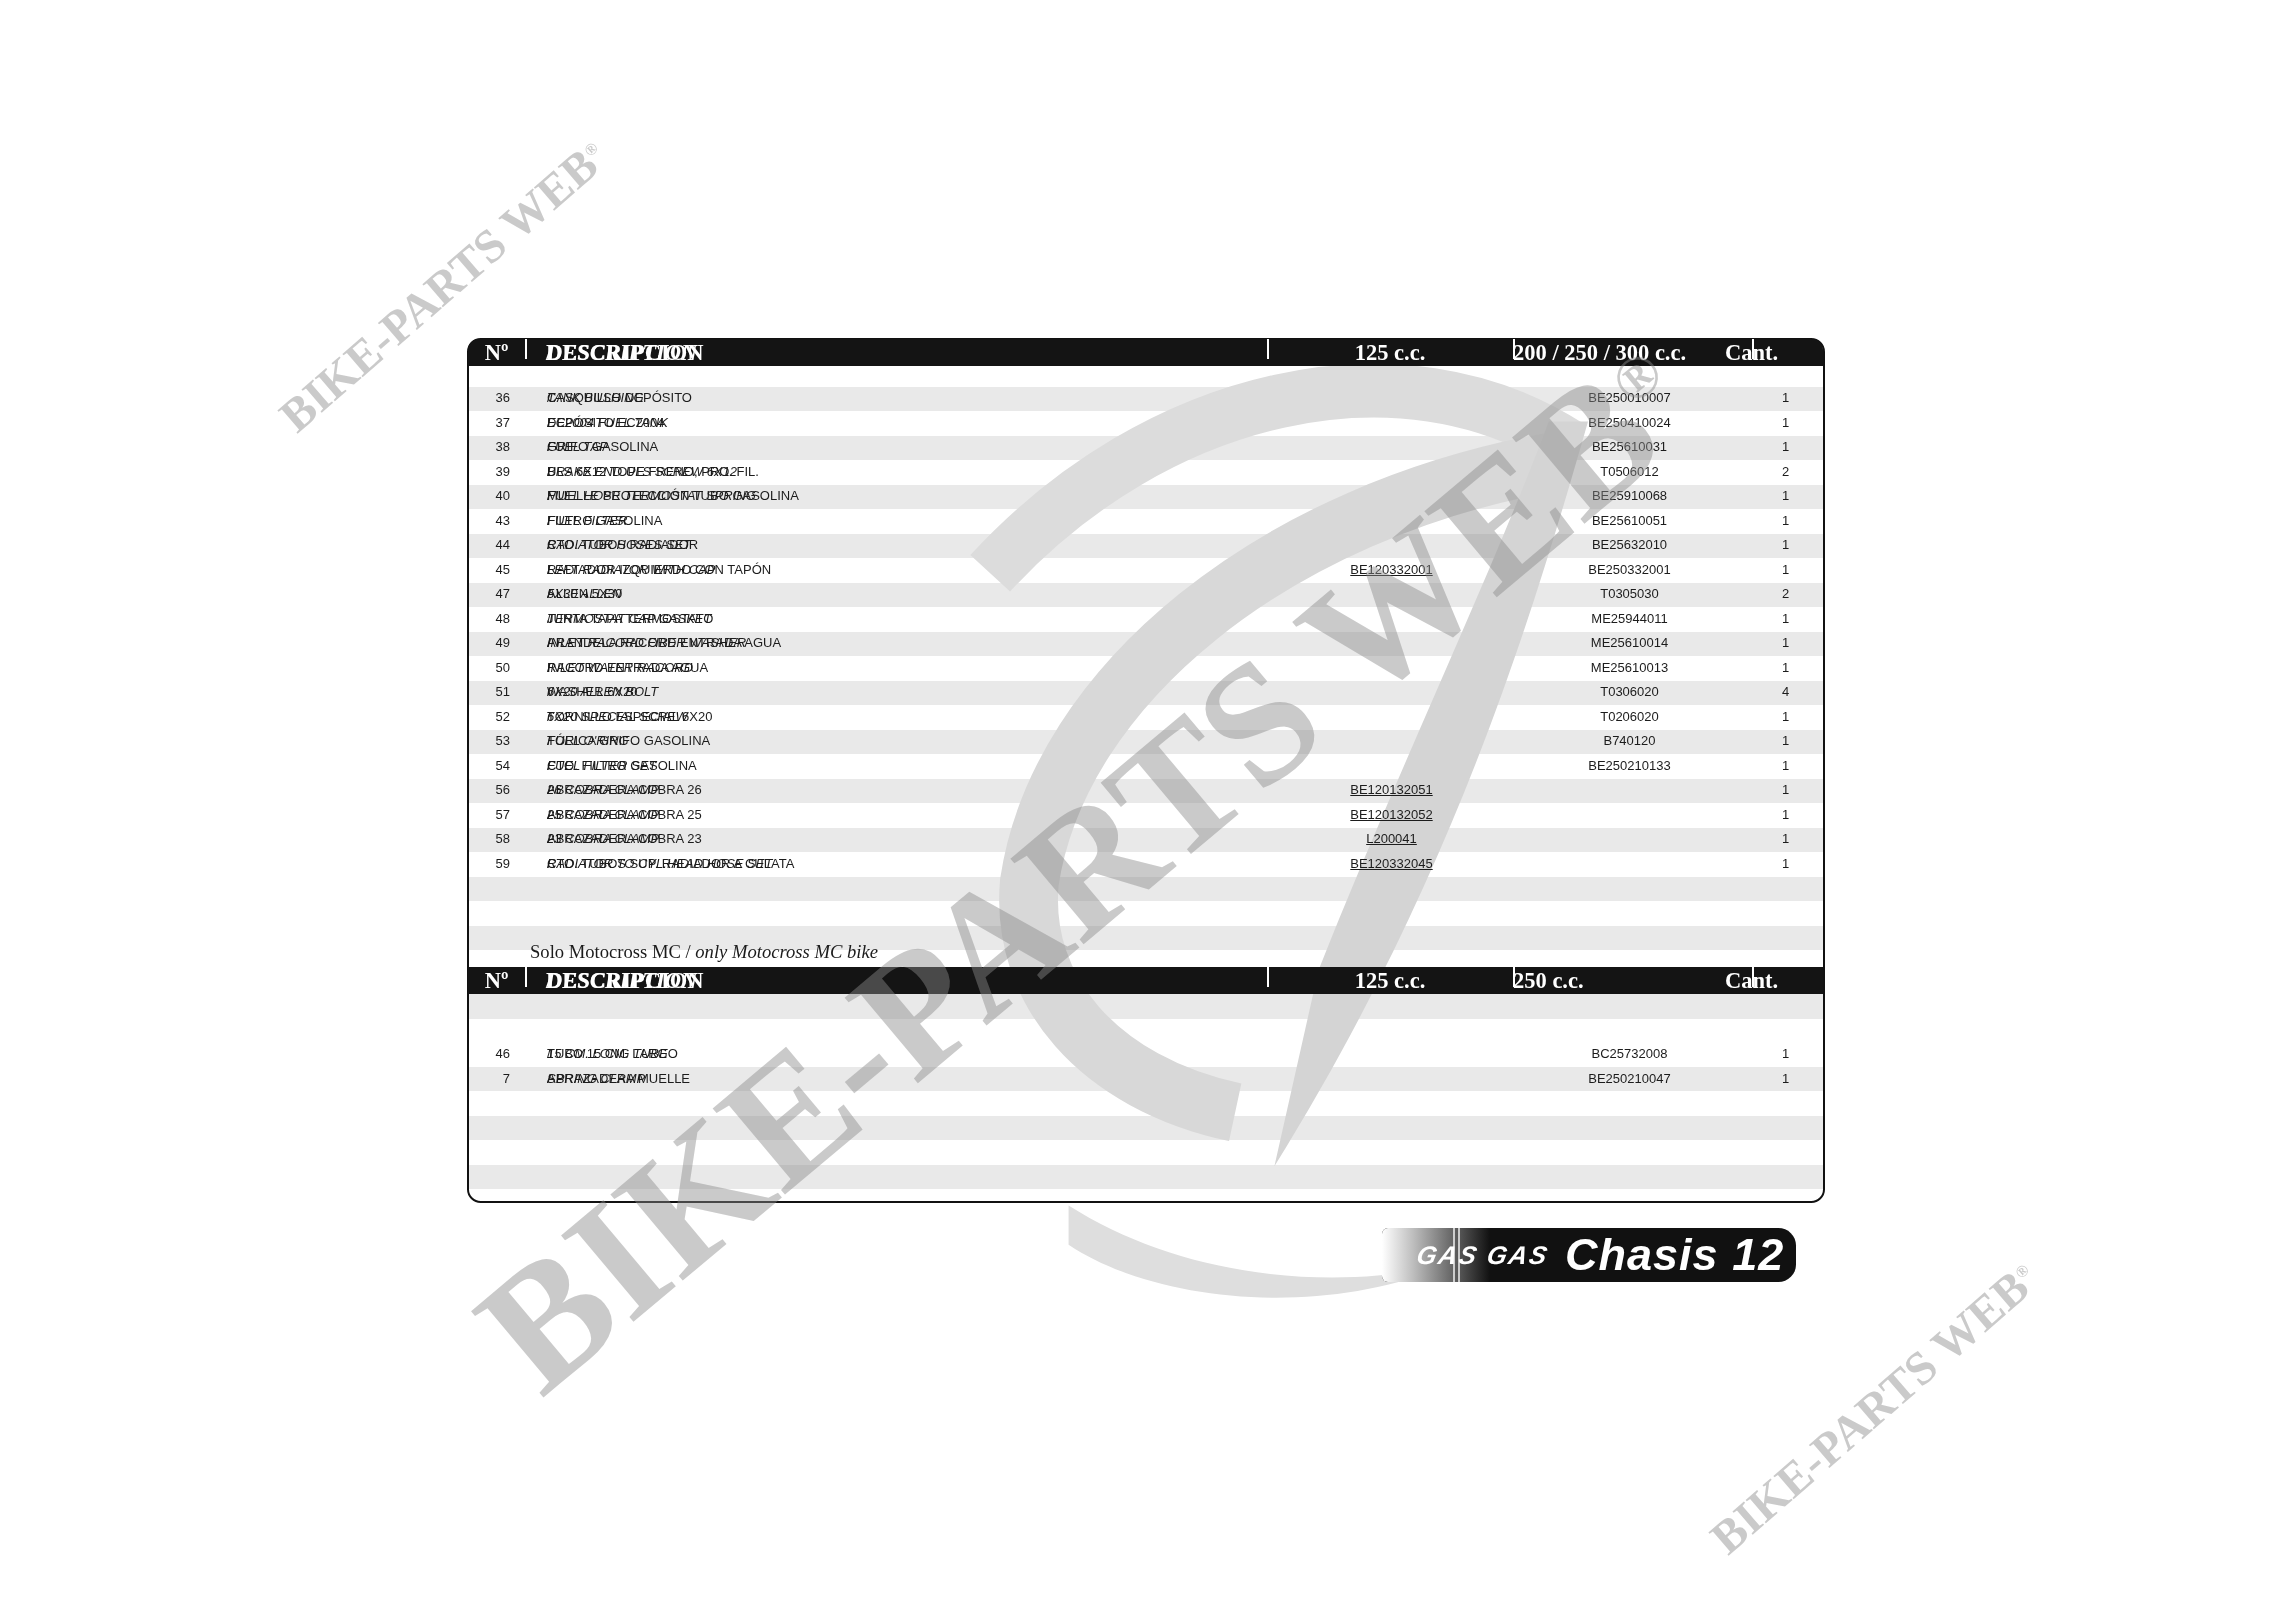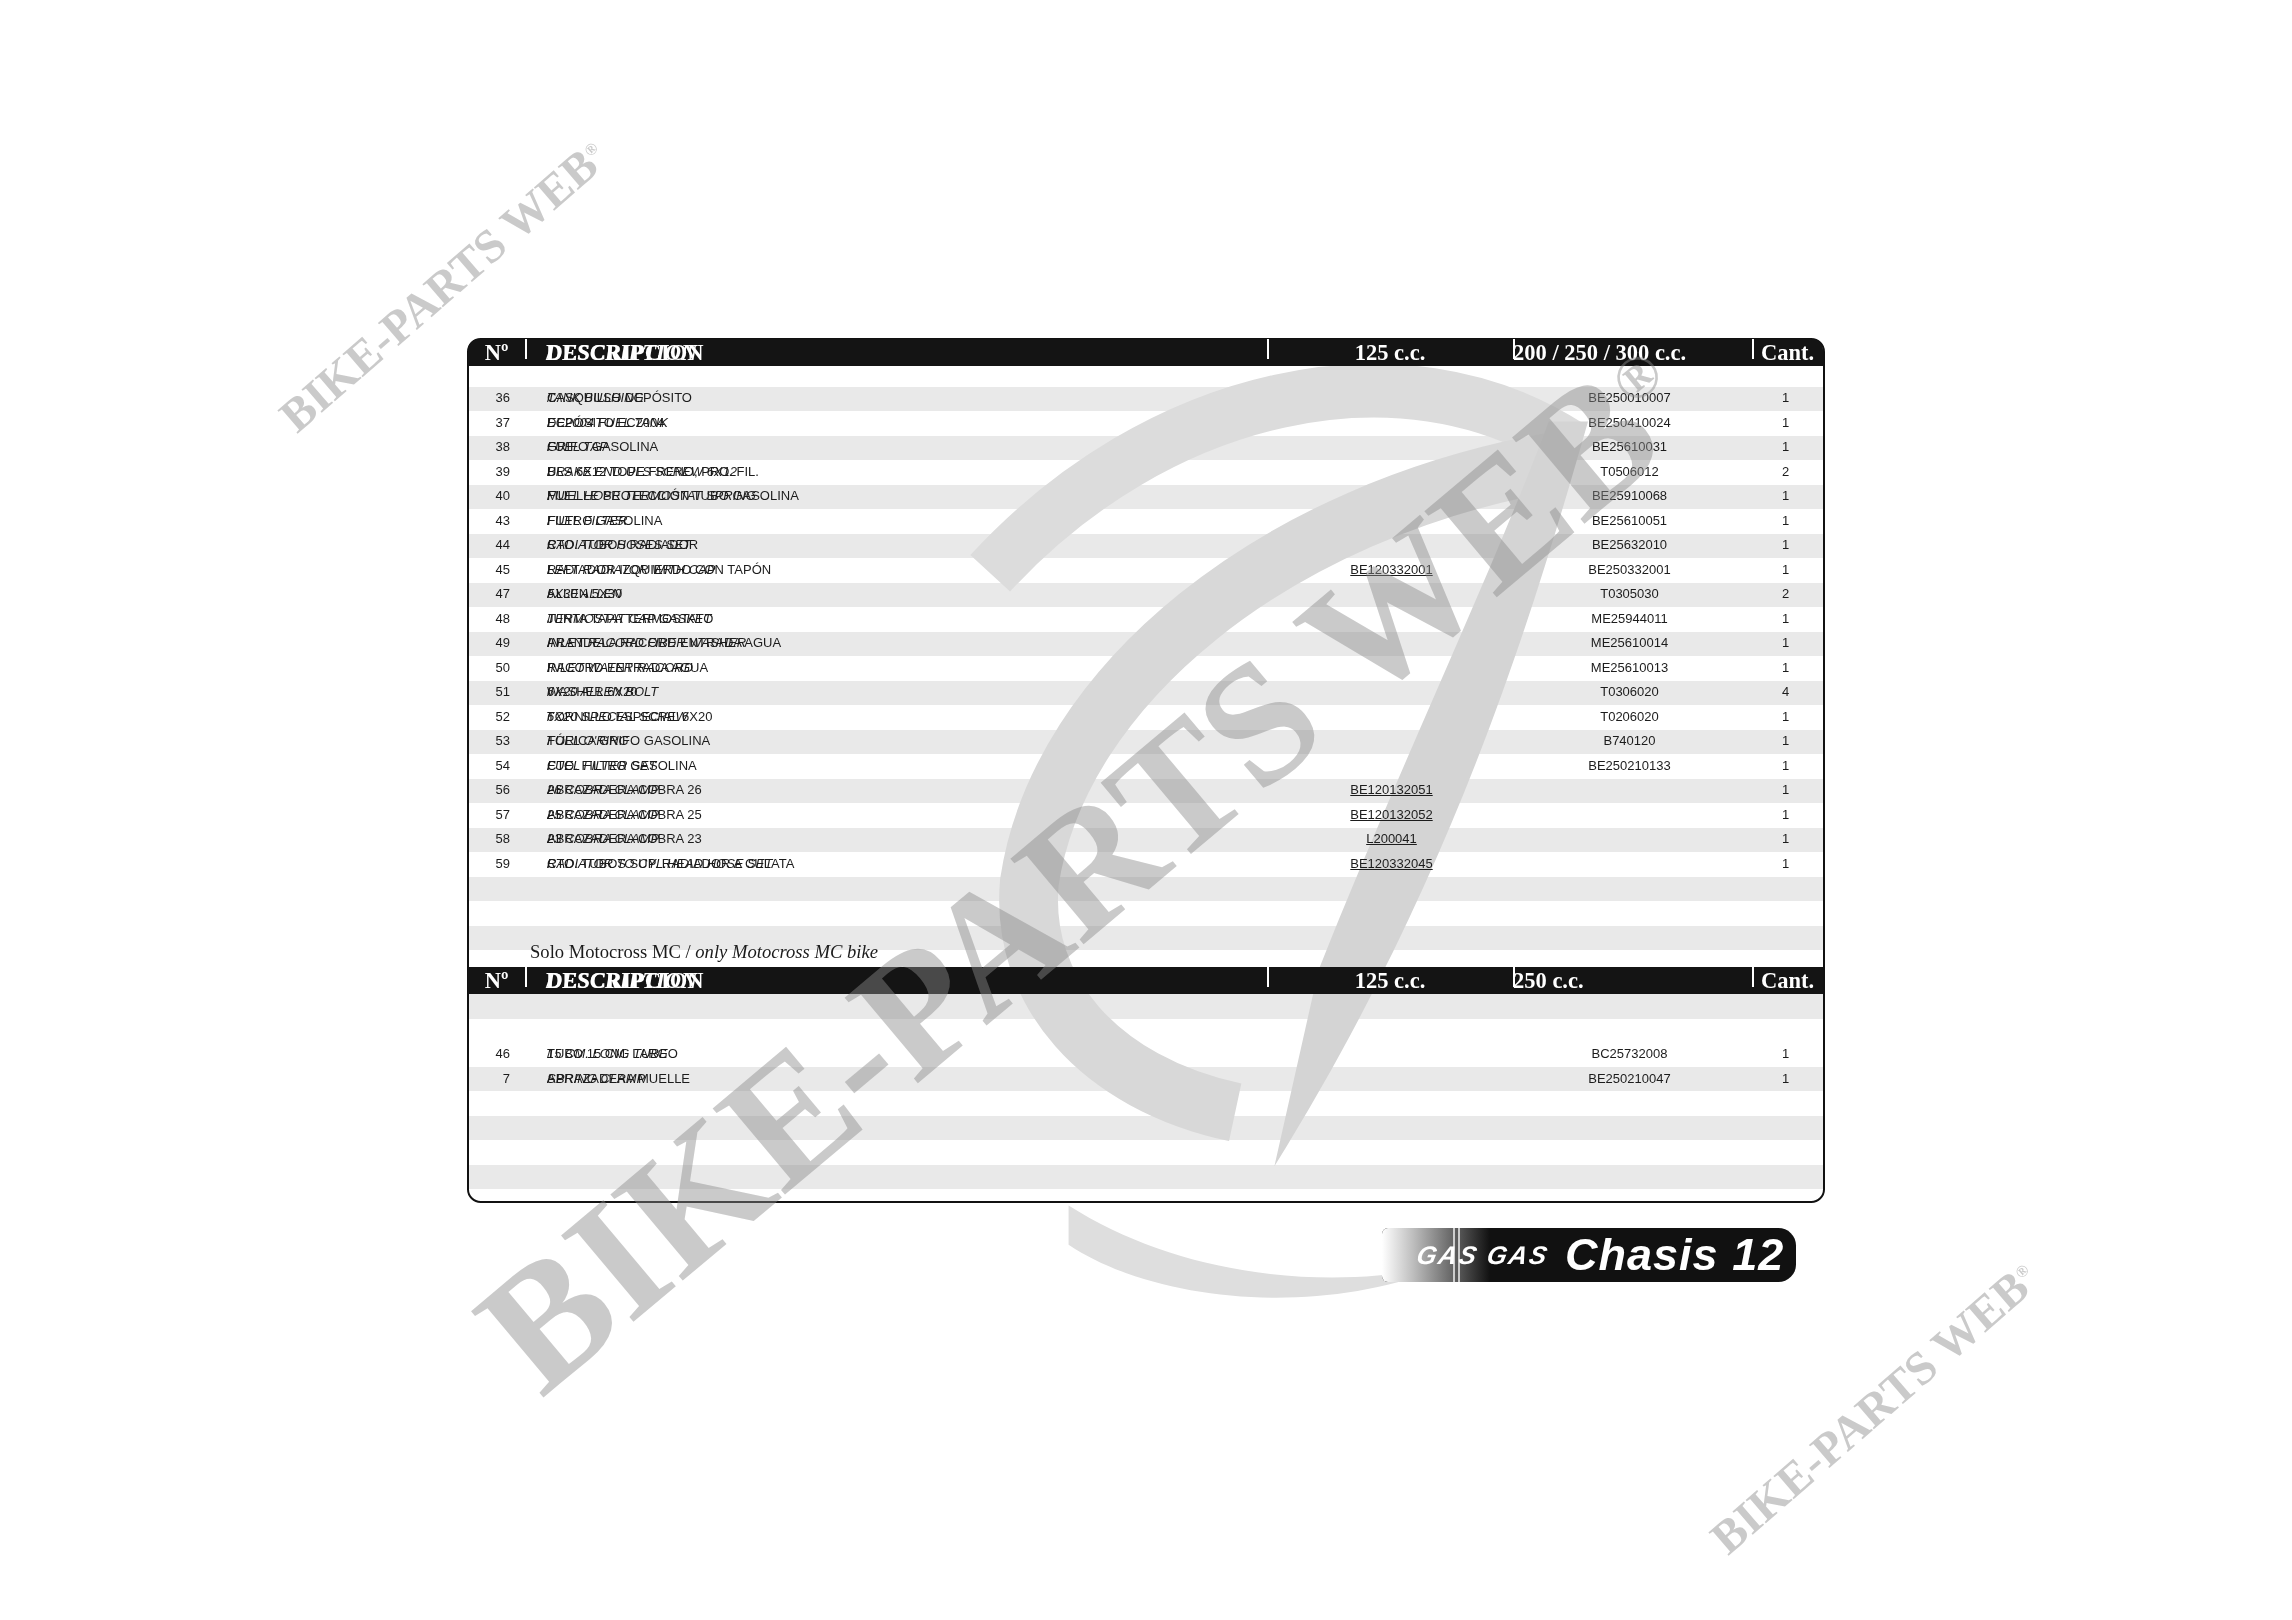--- a/index.html
+++ b/index.html
@@ -24,21 +24,21 @@
                  border:2.9px solid #111111; border-radius:13.7px; z-index:30; }
   .hdr { position:absolute; left:-1px; width:1355px; height:27.4px; background:#141414;
          color:#ffffff; font-family:"Liberation Serif", serif; font-weight:bold; font-size:22.5px; }
   #hdr1 { top:-1px; border-radius:10.8px 10.8px 0 0; }
   #hdr2 { top:627px; }
   .hdr span, .hdr i { position:absolute; top:0; line-height:27.4px; }
   .h-no   { left:0;     width:57px;  text-align:center; }
   .h-desc { left:78px; }
   .h-125  { left:799px;  width:246px; text-align:center; }
   .h-200  { left:1045px; width:239px; }
-  .h-cant { left:1284px; width:71px;  text-align:center;font-family:Liberation Serif, serif; }
+  .h-cant { left:1248px; width:71px;  text-align:center;font-family:Liberation Serif, serif; }
   .vdiv { position:absolute; top:3.9px; width:2px; height:19.6px; background:#ffffff; }
 
   .rows { position:absolute; left:0; right:0; }
   #rows1 { top:46px; }
   #rows2 { top:702px; }
   .row { position:relative; height:24.5px; line-height:24.5px; font-size:13px; color:#1c1c1c; }
   .row span { position:absolute; top:0; line-height:24.5px; }
   .num  { left:3.9px;    width:37px;  text-align:right; }
   .desc { left:78px;   width:730px; white-space:nowrap; }
   .c125 { left:795px;  width:255px; text-align:center;text-decoration:underline; }

